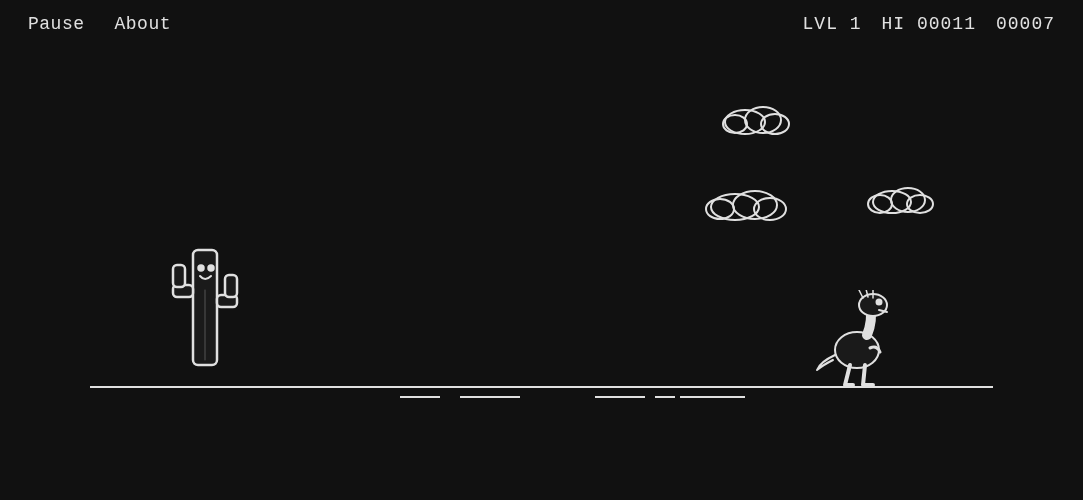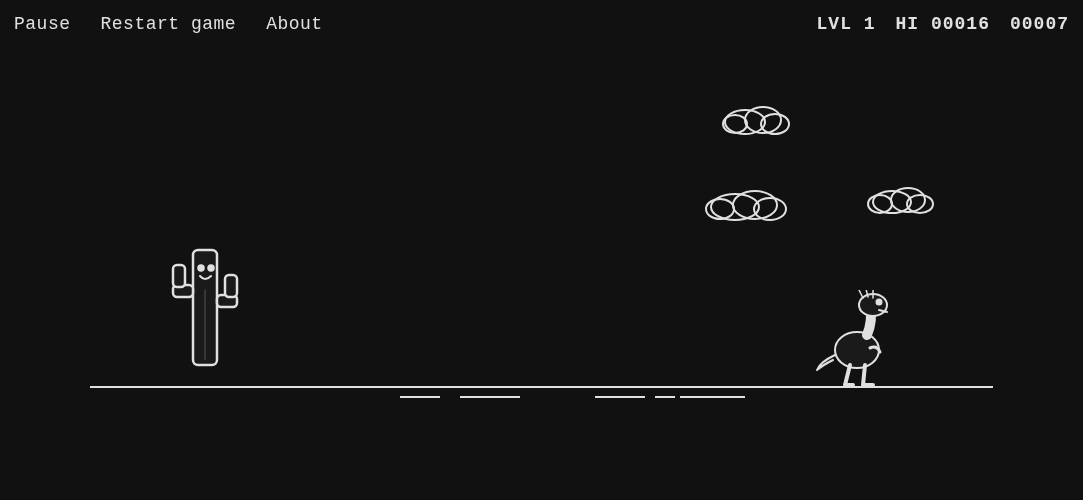--- a/index.html
+++ b/index.html
@@ -9,32 +9,31 @@
       height: 500px;
       overflow: hidden;
       font-family: 'Courier New', monospace;
       color: #e0e0e0;
     }
 
     
     #header {
       display: flex;
       align-items: center;
-      padding: 14px 14px;
+      padding: 14px 28px;
       background: #111;
     }
     .nav-left {
       display: flex;
       gap: 30px;
       flex: 1;
     }
     .nav-right {
       display: flex;
       gap: 20px;
-      font-weight: bold;
     }
     .nav-item {
       font-size: 18px;
       color: #e0e0e0;
       cursor: pointer;
       letter-spacing: 0.5px;
     }
     .score-item {
       font-size: 18px;
       color: #e0e0e0;
@@ -91,26 +90,25 @@
       position: absolute;
       bottom: 90px;
     }
   </style>
 </head>
 <body>
 
 <div id="header">
   <div class="nav-left">
     <span class="nav-item">Pause</span>
-    <span class="nav-item">Restart game</span>
     <span class="nav-item">About</span>
   </div>
   <div class="nav-right">
     <span class="score-item">LVL 1</span>
-    <span class="score-item">HI 00016</span>
+    <span class="score-item">HI 00011</span>
     <span class="score-item">00007</span>
   </div>
 </div>
 
 <div id="game-area">
 
   <svg class="cloud" style="left:715px; top:52px;" width="80" height="35" viewBox="0 0 80 35">
     <g fill="none" stroke="#e0e0e0" stroke-width="2">
       <ellipse cx="30" cy="22" rx="20" ry="12"></ellipse>
       <ellipse cx="48" cy="20" rx="18" ry="13"></ellipse>

